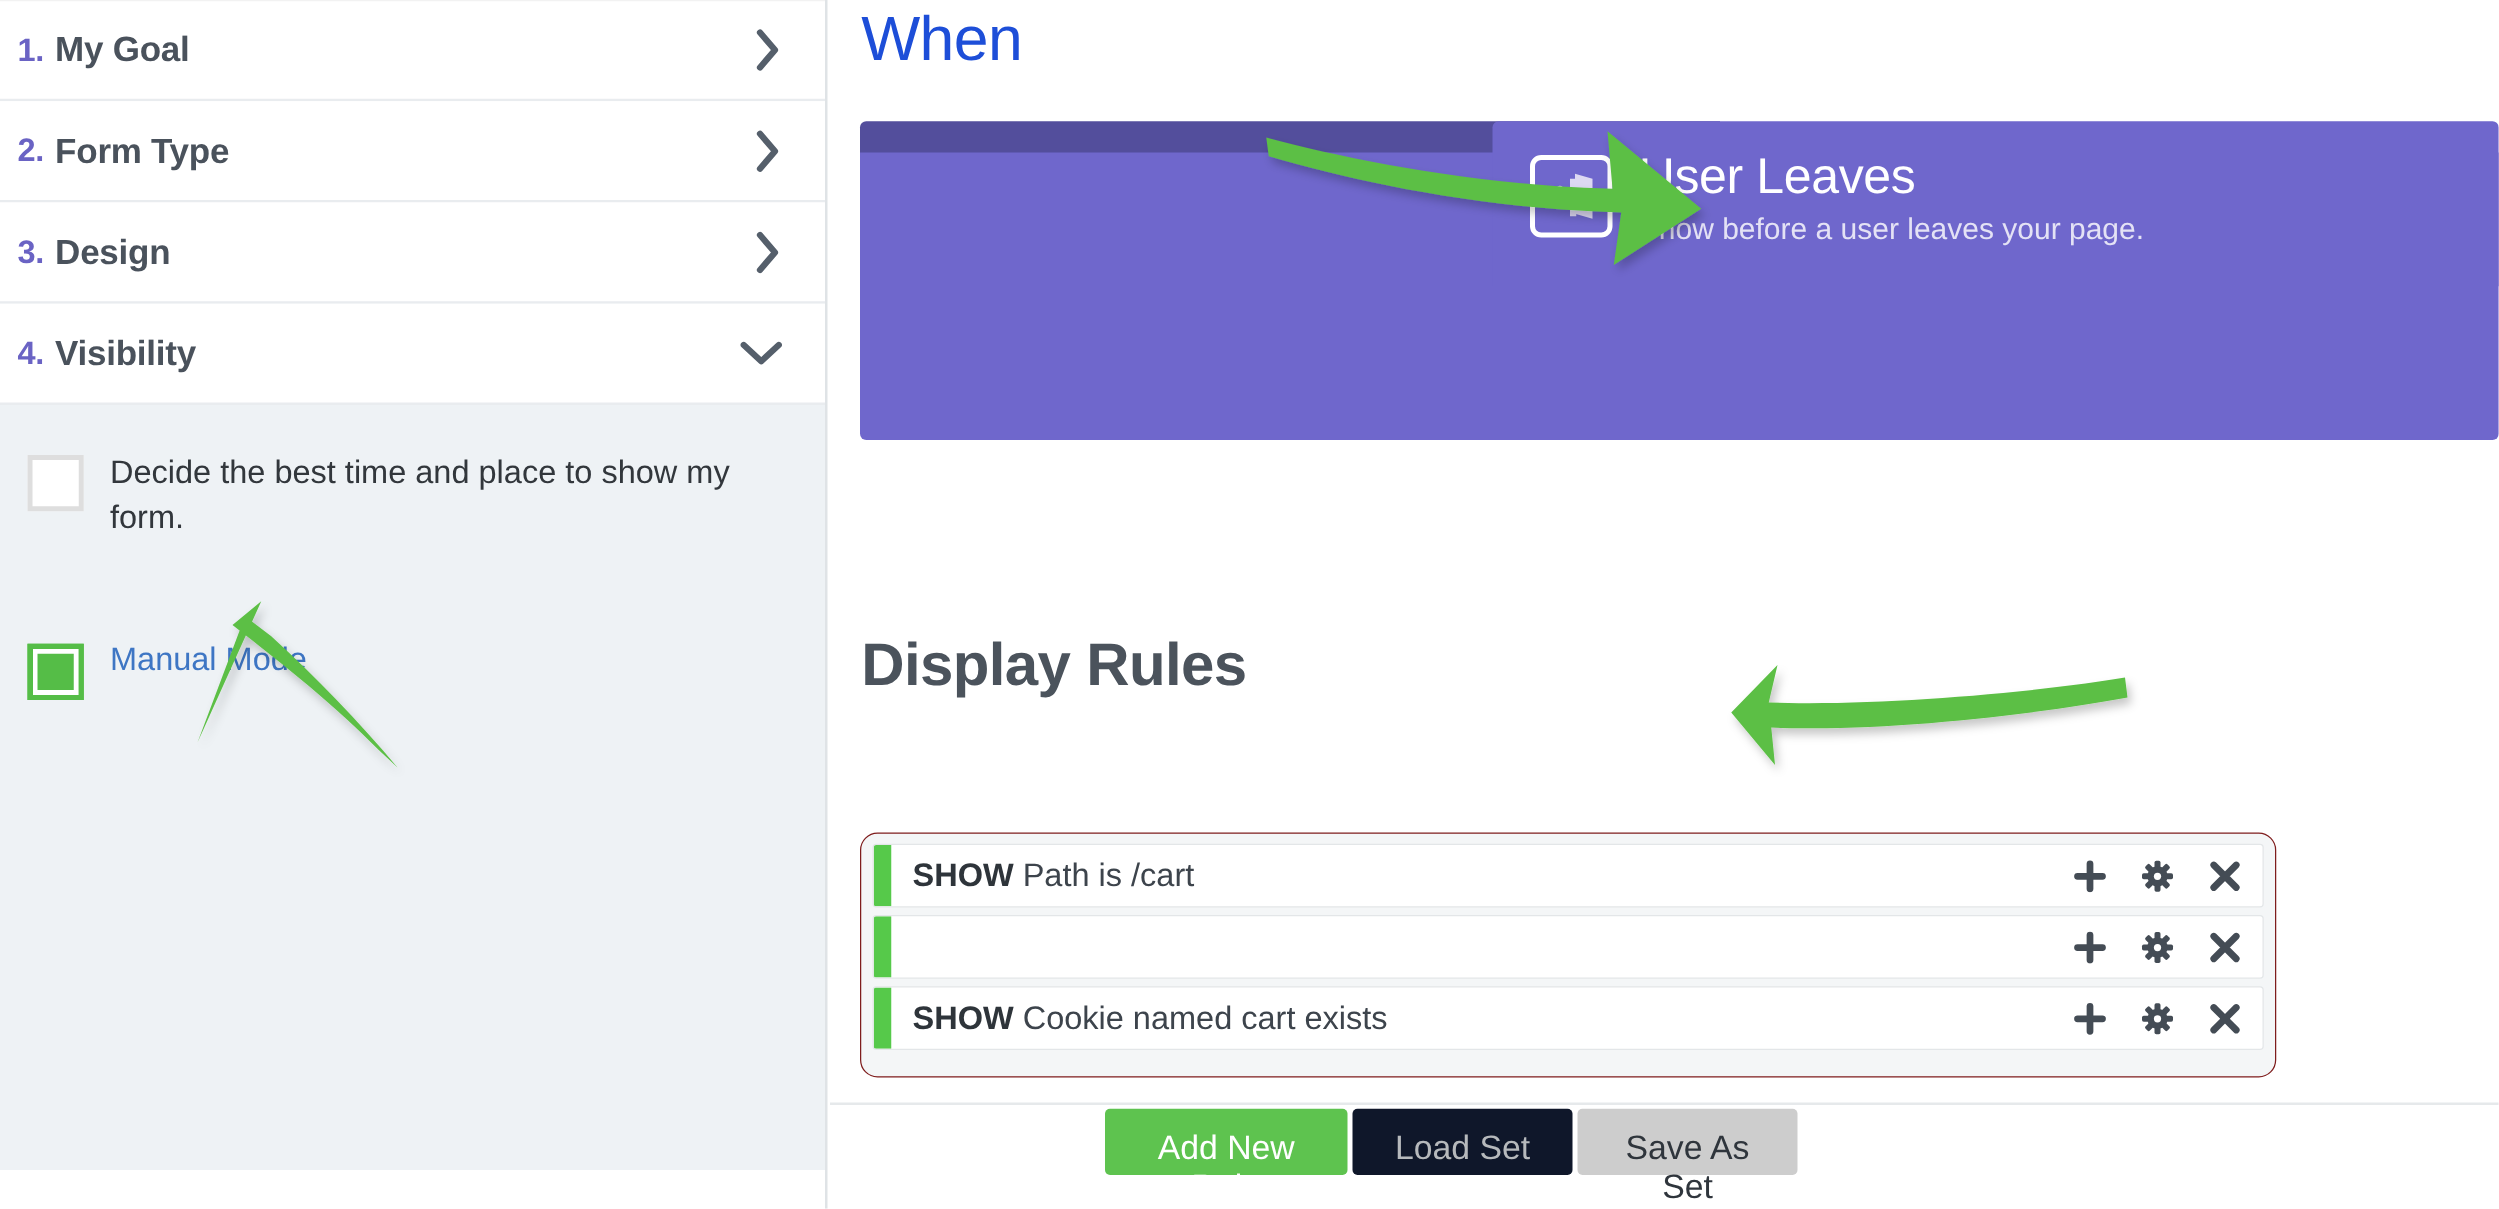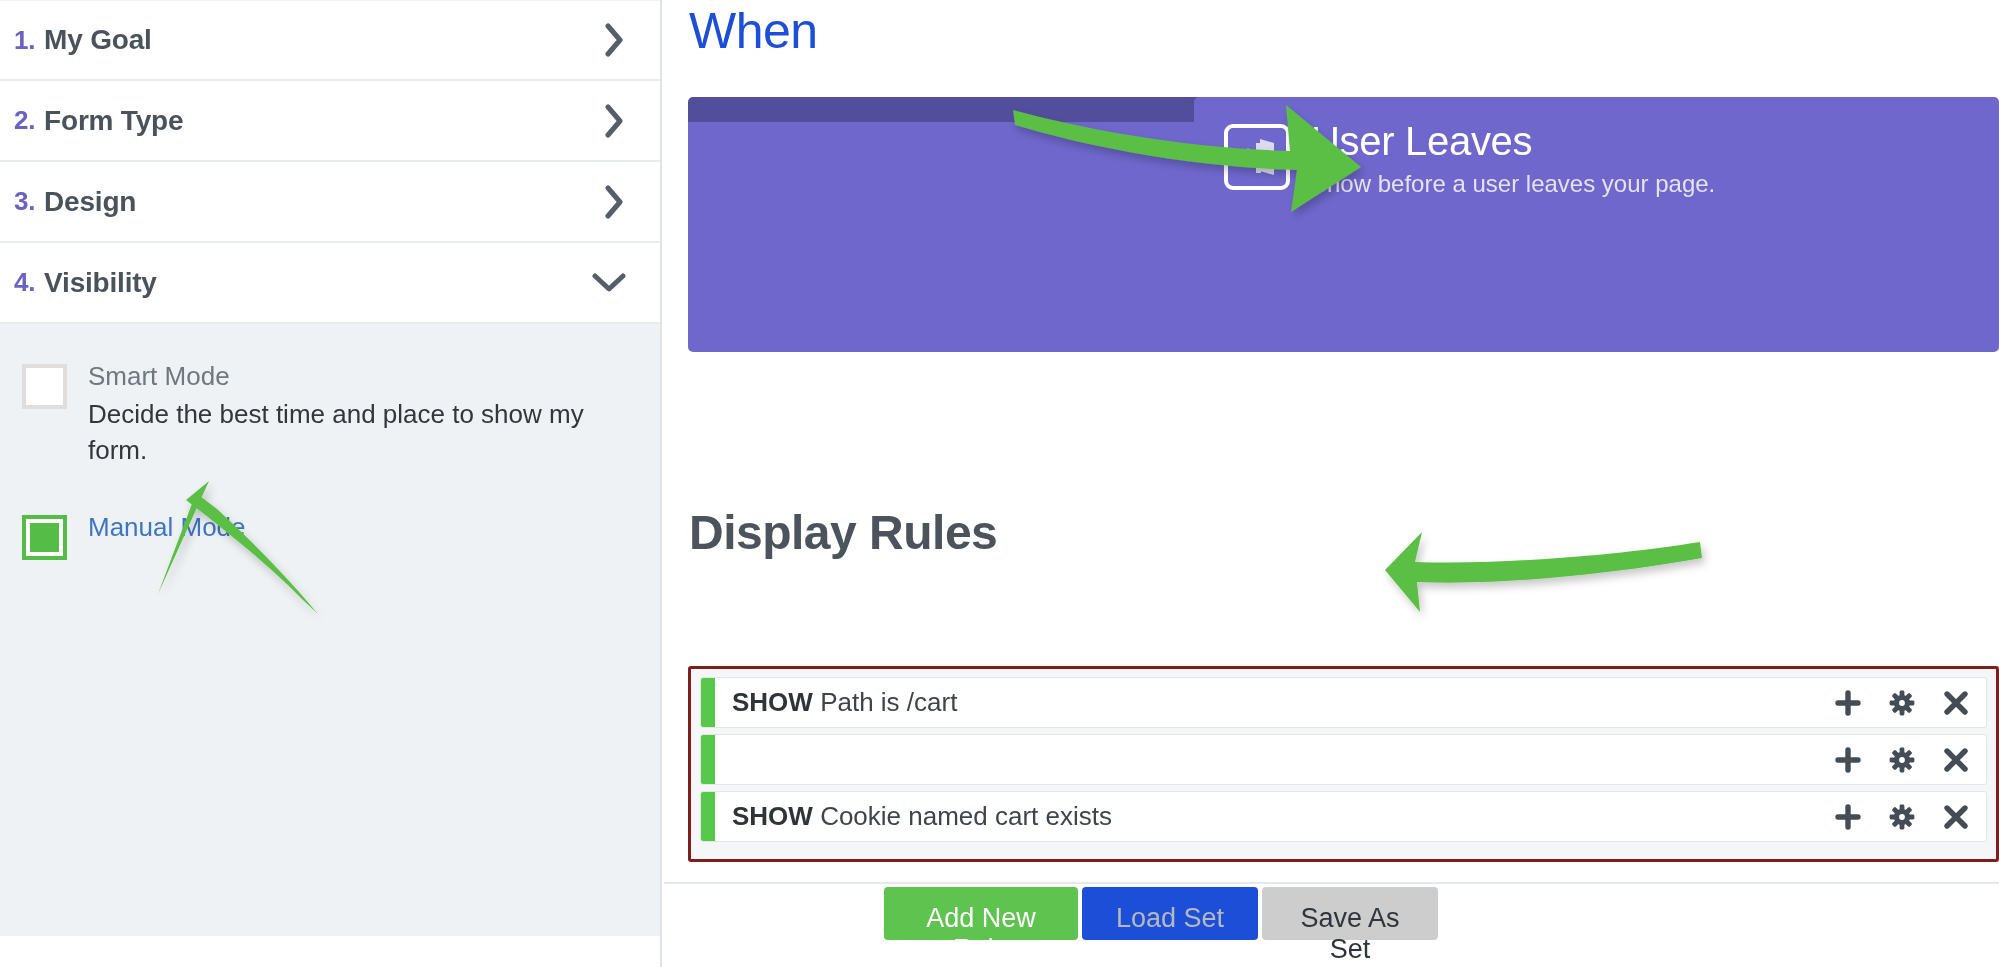--- a/index.html
+++ b/index.html
@@ -194,24 +194,24 @@
     font-size: 48px; color: #4b535c; letter-spacing: -0.5px;
   }
   #rules-sub {
     position: absolute; left: 25px; top: 588px;
     font-size: 29px; color: #4a525c;
   }
   #rules-sub b { font-weight: bold; color: #3c434b; }
 
   #rules-box {
     position: absolute; left: 24px; top: 666px;
-    width: 1311px; height: 196px;
+    width: 1133px; height: 196px;
     background: #f4f6f7;
-    border: 3px solid #7f1d1d;
-    border-radius: 3px;
+    border: 1px solid #7f1d1d;
+    border-radius: 14px;
     padding: 8px 9px;
   }
   .rule-row {
     position: relative;
     height: 51px;
     background: #ffffff;
     border: 1px solid #e3e6e8;
     border-radius: 3px;
     margin-bottom: 6px;
     display: flex; align-items: center;
@@ -245,21 +245,21 @@
   .btn {
     height: 53px;
     border: none;
     font-family: "Liberation Sans", sans-serif;
     font-size: 27px;
     border-radius: 4px;
     cursor: pointer;
     padding: 16px 24px;
   }
   #btn-add { background: #5ec34f; color: #ffffff; width: 194px; }
-  #btn-load { background: #1d4ed8; color: #b6b9bc; width: 176px; margin-left: 4px; }
+  #btn-load { background: #0f172a; color: #b6b9bc; width: 176px; margin-left: 4px; }
   #btn-save { background: #cdcdcd; color: #2f353c; width: 176px; margin-left: 4px; }
 
   
   #main-hairline {
     position: absolute; left: 664px; top: 882px;
     width: 1335px; height: 2px;
     background: #e6e9eb;
   }
 
   
@@ -315,21 +315,20 @@
             <path d="M3 4 L17 17 L31 4" fill="none" stroke="#555f6b" stroke-width="5" stroke-linecap="round" stroke-linejoin="round"></path>
           </svg>
       </span>
     </div>
 
     <div id="visibility-panel">
 
       <div class="mode-block" id="smart-block">
         <span class="cb cb-off"></span>
         <div class="mode-text">
-          <div class="mode-title gray">Smart Mode</div>
           <div class="mode-desc">Decide the best time and place to show my form.</div>
         </div>
       </div>
 
       <div class="mode-block" id="manual-block">
         <span class="cb cb-on"></span>
         <div class="mode-text">
           <div class="mode-title blue">Manual Mode</div>
         </div>
       </div>

